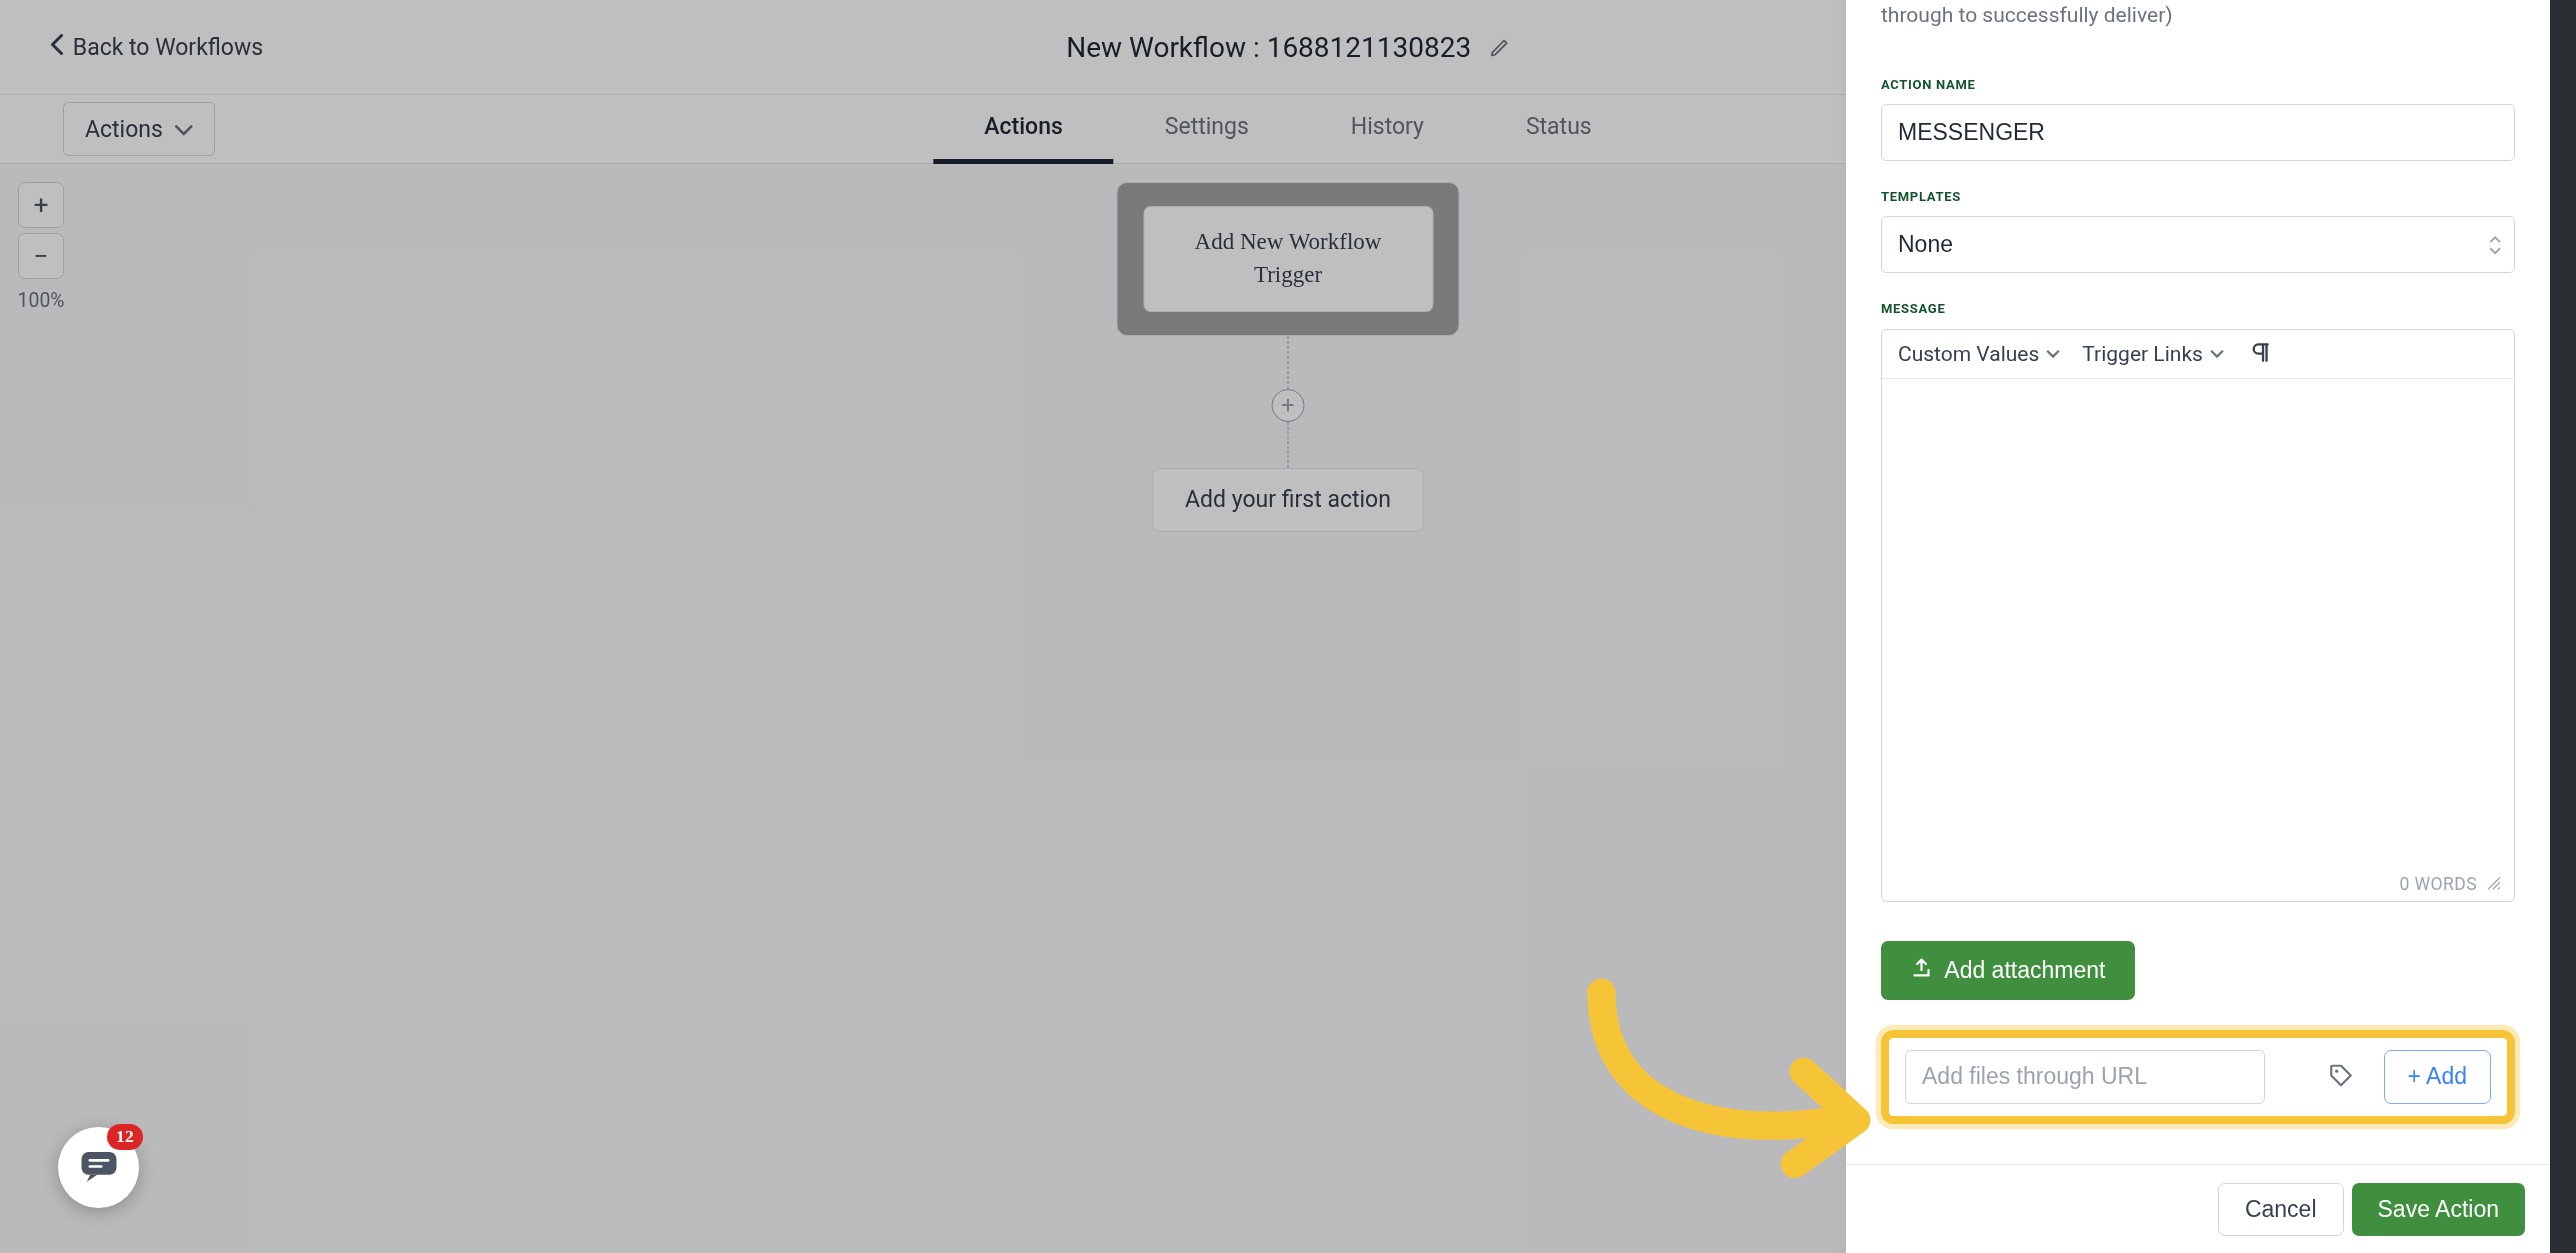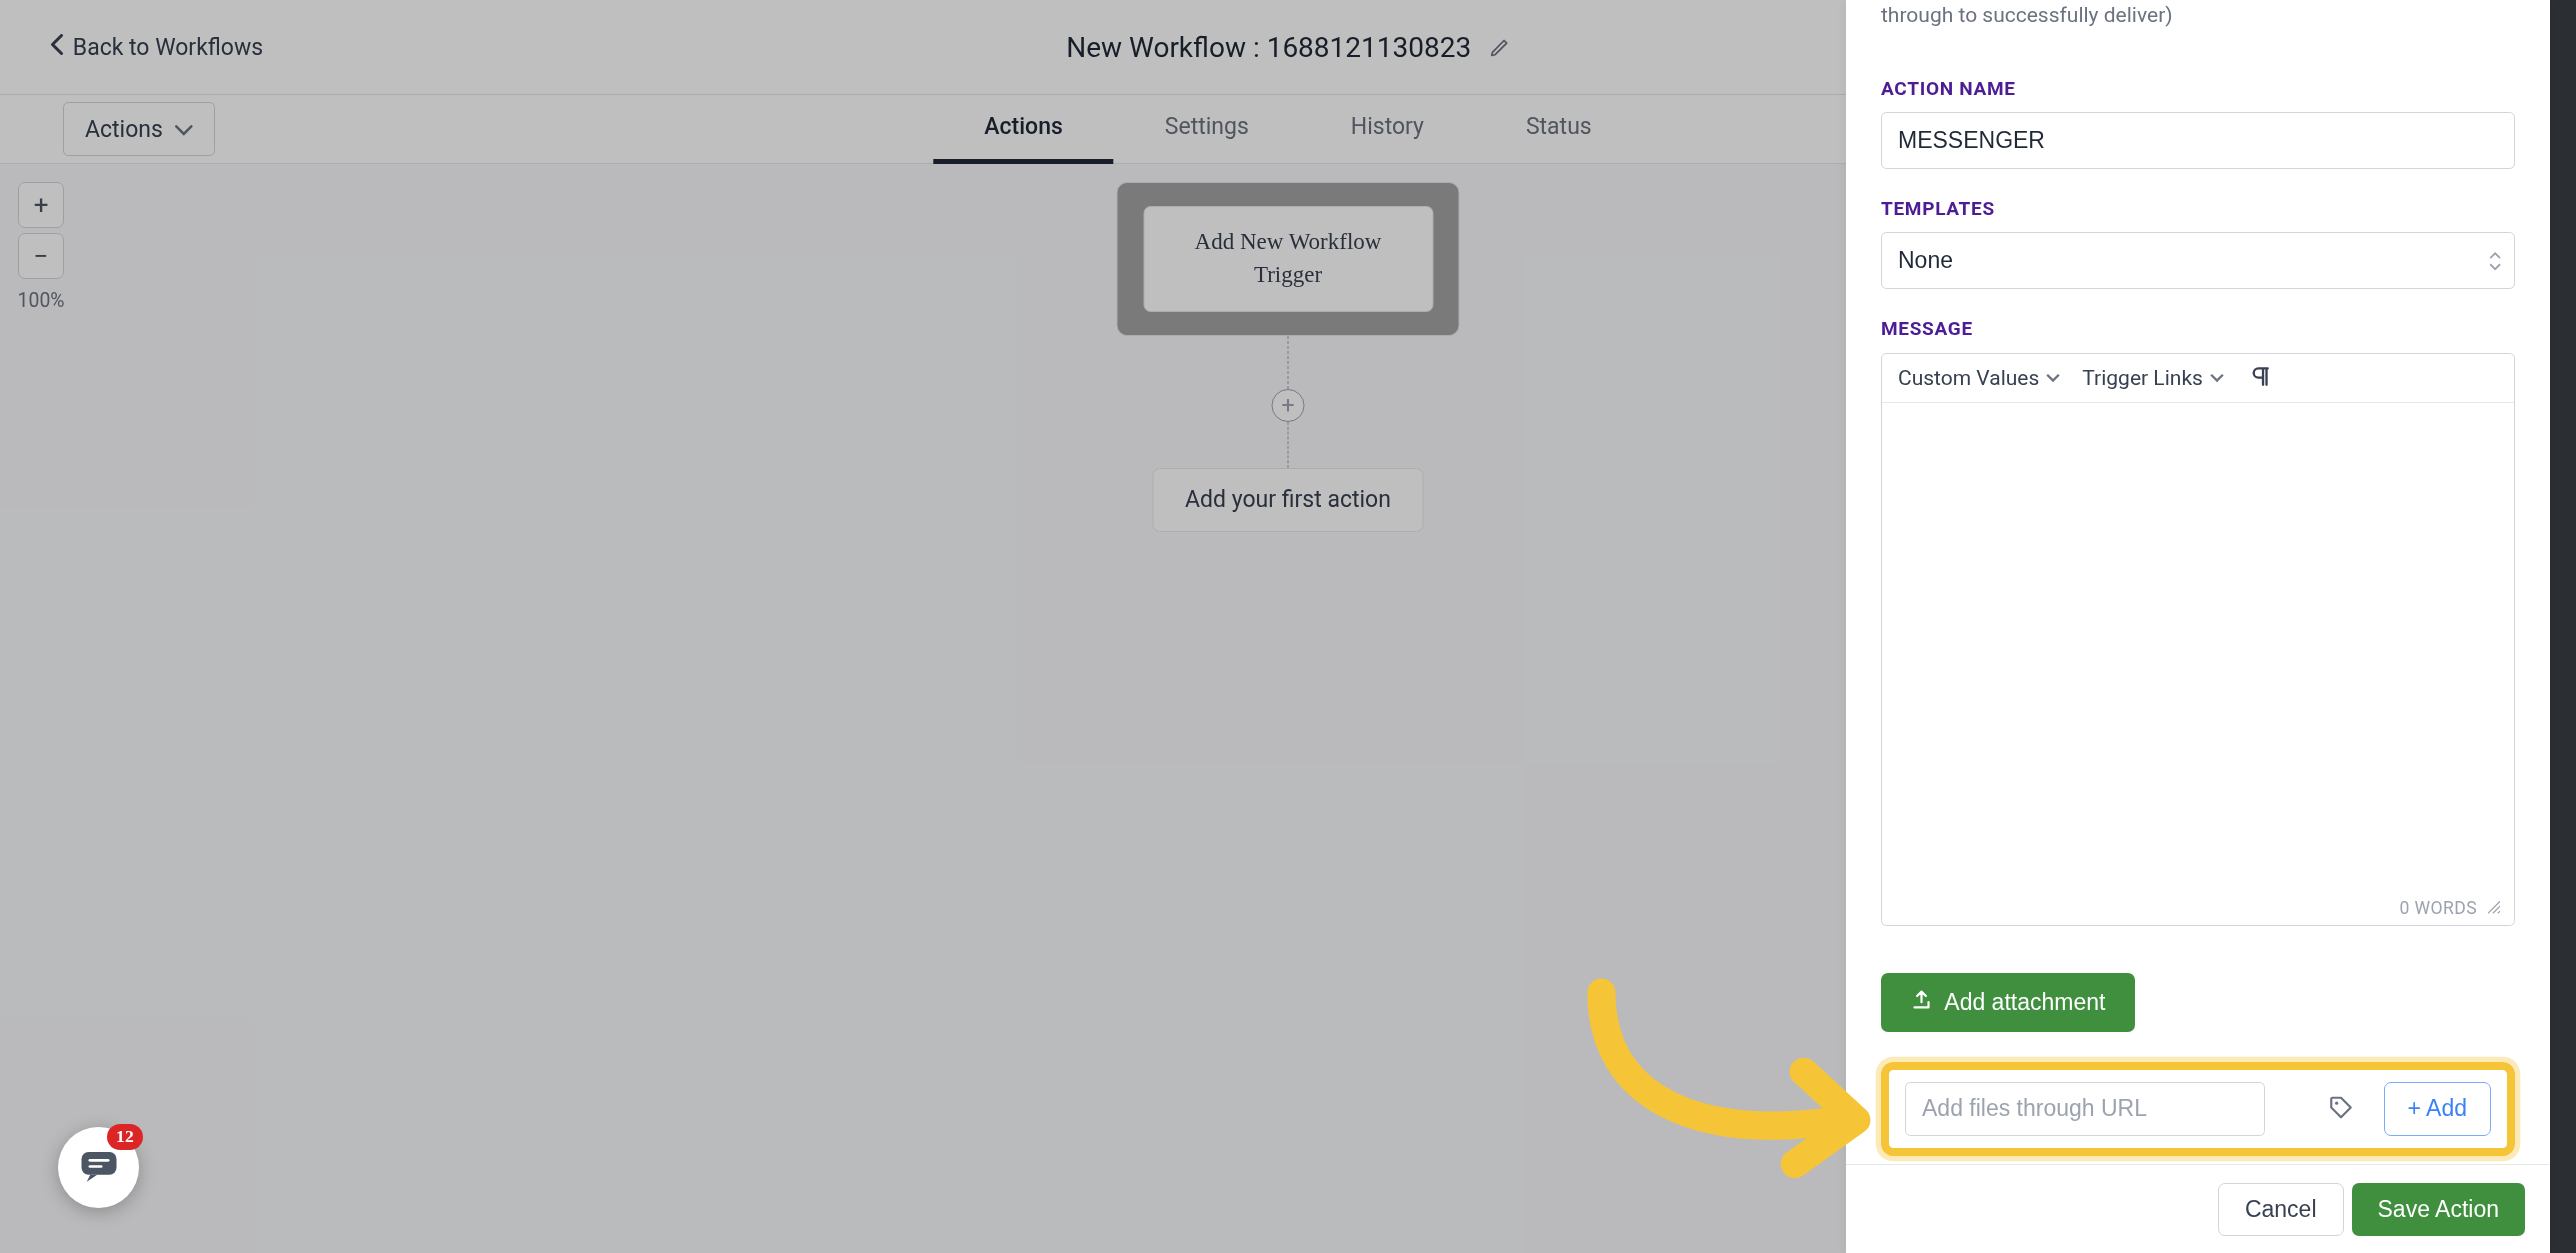--- a/index.html
+++ b/index.html
@@ -36,21 +36,21 @@
   .trigger-inner { width: 290px; height: 106px; border: 0.9px solid #e5e7eb; border-radius: 7px; background: #fff; display: flex; align-items: center; justify-content: center; font-size: 23px; color: #374151; text-align: center; line-height: 1.4; padding: 0 26px; cursor: pointer; }
   .vline { width: 0.9px; height: 53px; border-left: 1.8px dashed #9ca3af; }
   .vline.short { height: 46px; }
   .add-circle { width: 33px; height: 33px; border: 1.8px solid #9ca3af; border-radius: 50%; display: flex; align-items: center; justify-content: center; color: #9ca3af; font-size: 23px; cursor: pointer; background: #fff; }
   .first-action-card { border: 0.9px solid #e5e7eb; border-radius: 7px; background: #fff; padding: 17.6px 32px; font-size: 23px; color: #374151; cursor: pointer; }
 
   
   .right-panel { position: absolute; top: 0; right: 26px; width: 704px; height: 100%; background: #fff; z-index: 50; display: flex; flex-direction: column; box-shadow: -1.8px 0 8.8px rgba(0,0,0,0.05); }
   .panel-head-note { padding: 0 35px 19.4px 35px; font-size: 21px; color: #6b7280; line-height: 1.5; }
   .panel-body { flex: 1; padding: 26px 35px 0 35px; overflow-y: auto; position: relative; }
-  .field-label { font-size: 19px; font-weight: 700; letter-spacing: 0.7px; color: #4c1d95; margin-bottom: 12.3px; text-transform: uppercase; }
+  .field-label { font-size: 13px; font-weight: 700; letter-spacing: 0.7px; color: #14532d; margin-bottom: 12.3px; text-transform: uppercase; }
   .field-input { width: 100%; border: 0.9px solid #d1d5db; border-radius: 5.3px; padding: 14px 16px; font-size: 23px; color: #1f2937; }
   .field-block { margin-bottom: 28px; }
   .select-wrap { position: relative; }
   .select-wrap .sel-icons { position: absolute; right: 14px; top: 50%; transform: translateY(-50%); display: flex; flex-direction: column; gap: 1.8px; color: #9ca3af; }
   .sel-icons svg { width: 12.3px; height: 8.8px; }
 
   .msg-box { border: 0.9px solid #d1d5db; border-radius: 5.3px; overflow: hidden; }
   .msg-toolbar { display: flex; align-items: center; gap: 22px; padding: 12.3px 16px; border-bottom: 0.9px solid #e5e7eb; }
   .msg-tool { display: flex; align-items: center; gap: 7px; font-size: 21px; color: #374151; cursor: pointer; }
   .msg-tool svg.chev { width: 14px; height: 10.6px; }
@@ -183,21 +183,21 @@
             <svg viewBox="0 0 10 6">
                 <path d="M1 5l4-4 4 4" stroke="#9ca3af" stroke-width="1.5" fill="none"></path>
               </svg>
             <svg viewBox="0 0 10 6">
                 <path d="M1 1l4 4 4-4" stroke="#9ca3af" stroke-width="1.5" fill="none"></path>
               </svg>
           </span>
         </div>
       </div>
 
-      <div class="field-block" style="margin-bottom:12px">
+      <div class="field-block" style="margin-bottom:4px">
         <div class="field-label">MESSAGE</div>
         <div class="msg-box">
           <div class="msg-toolbar">
             <div class="msg-tool">
               <span>Custom Values</span>
               <svg class="chev" viewBox="0 0 12 8">
                   <path d="M1 1l5 5 5-5" stroke="#6b7280" stroke-width="2" fill="none"></path>
                 </svg>
             </div>
             <div class="msg-tool">

